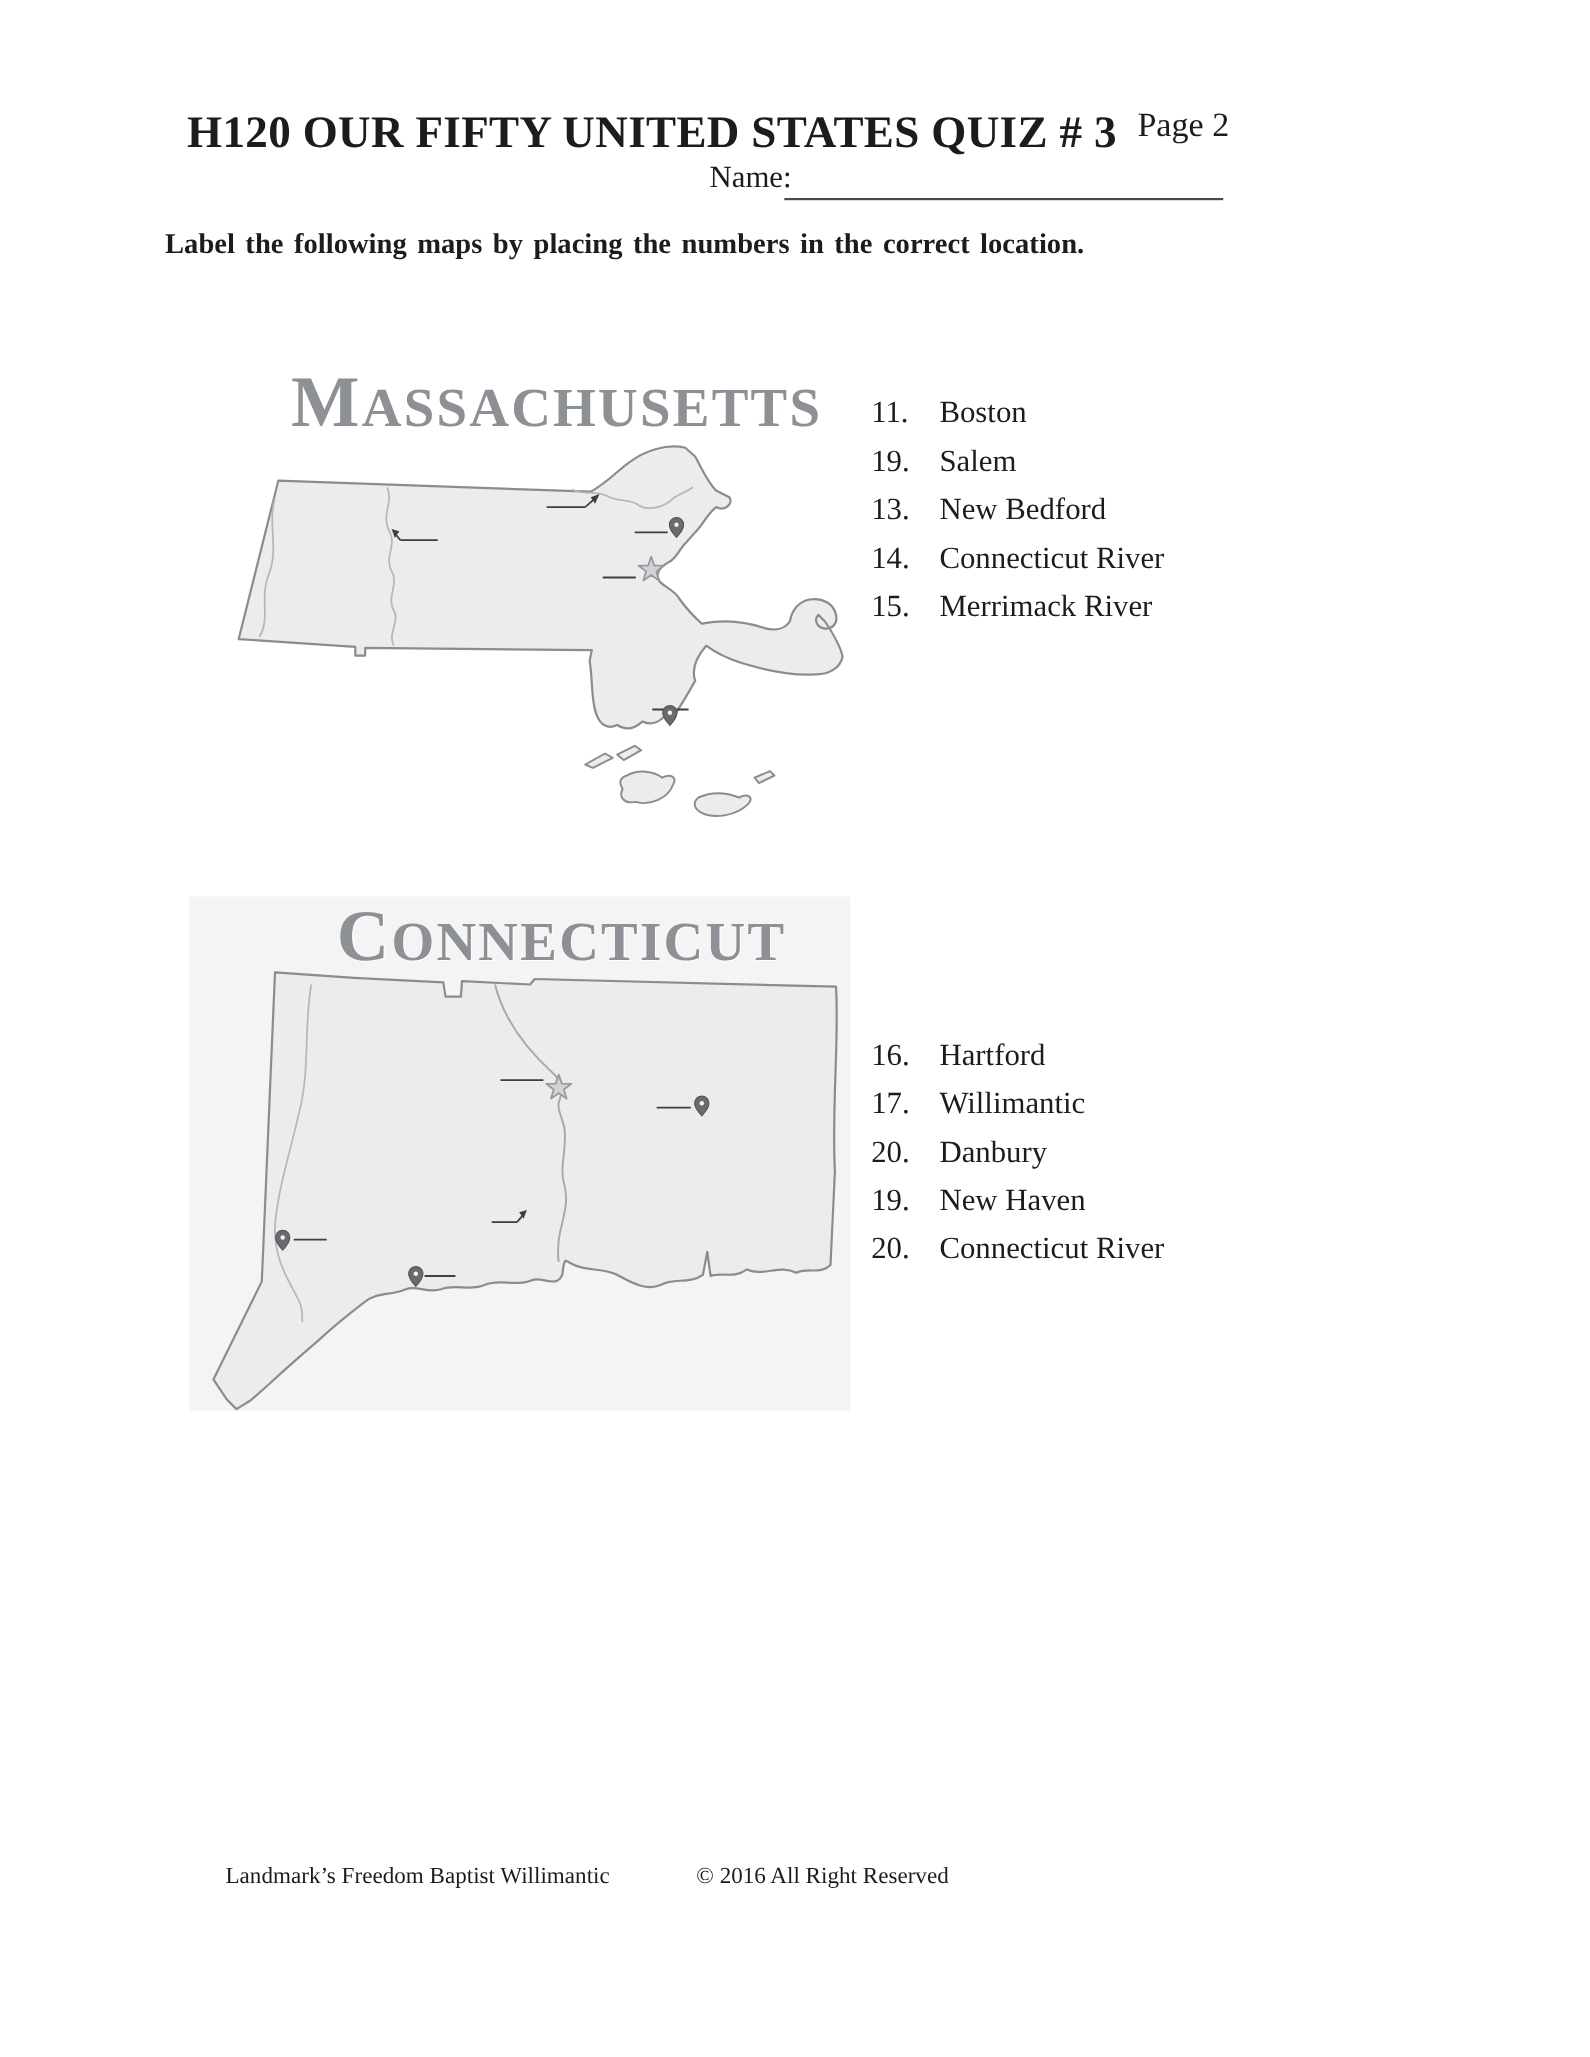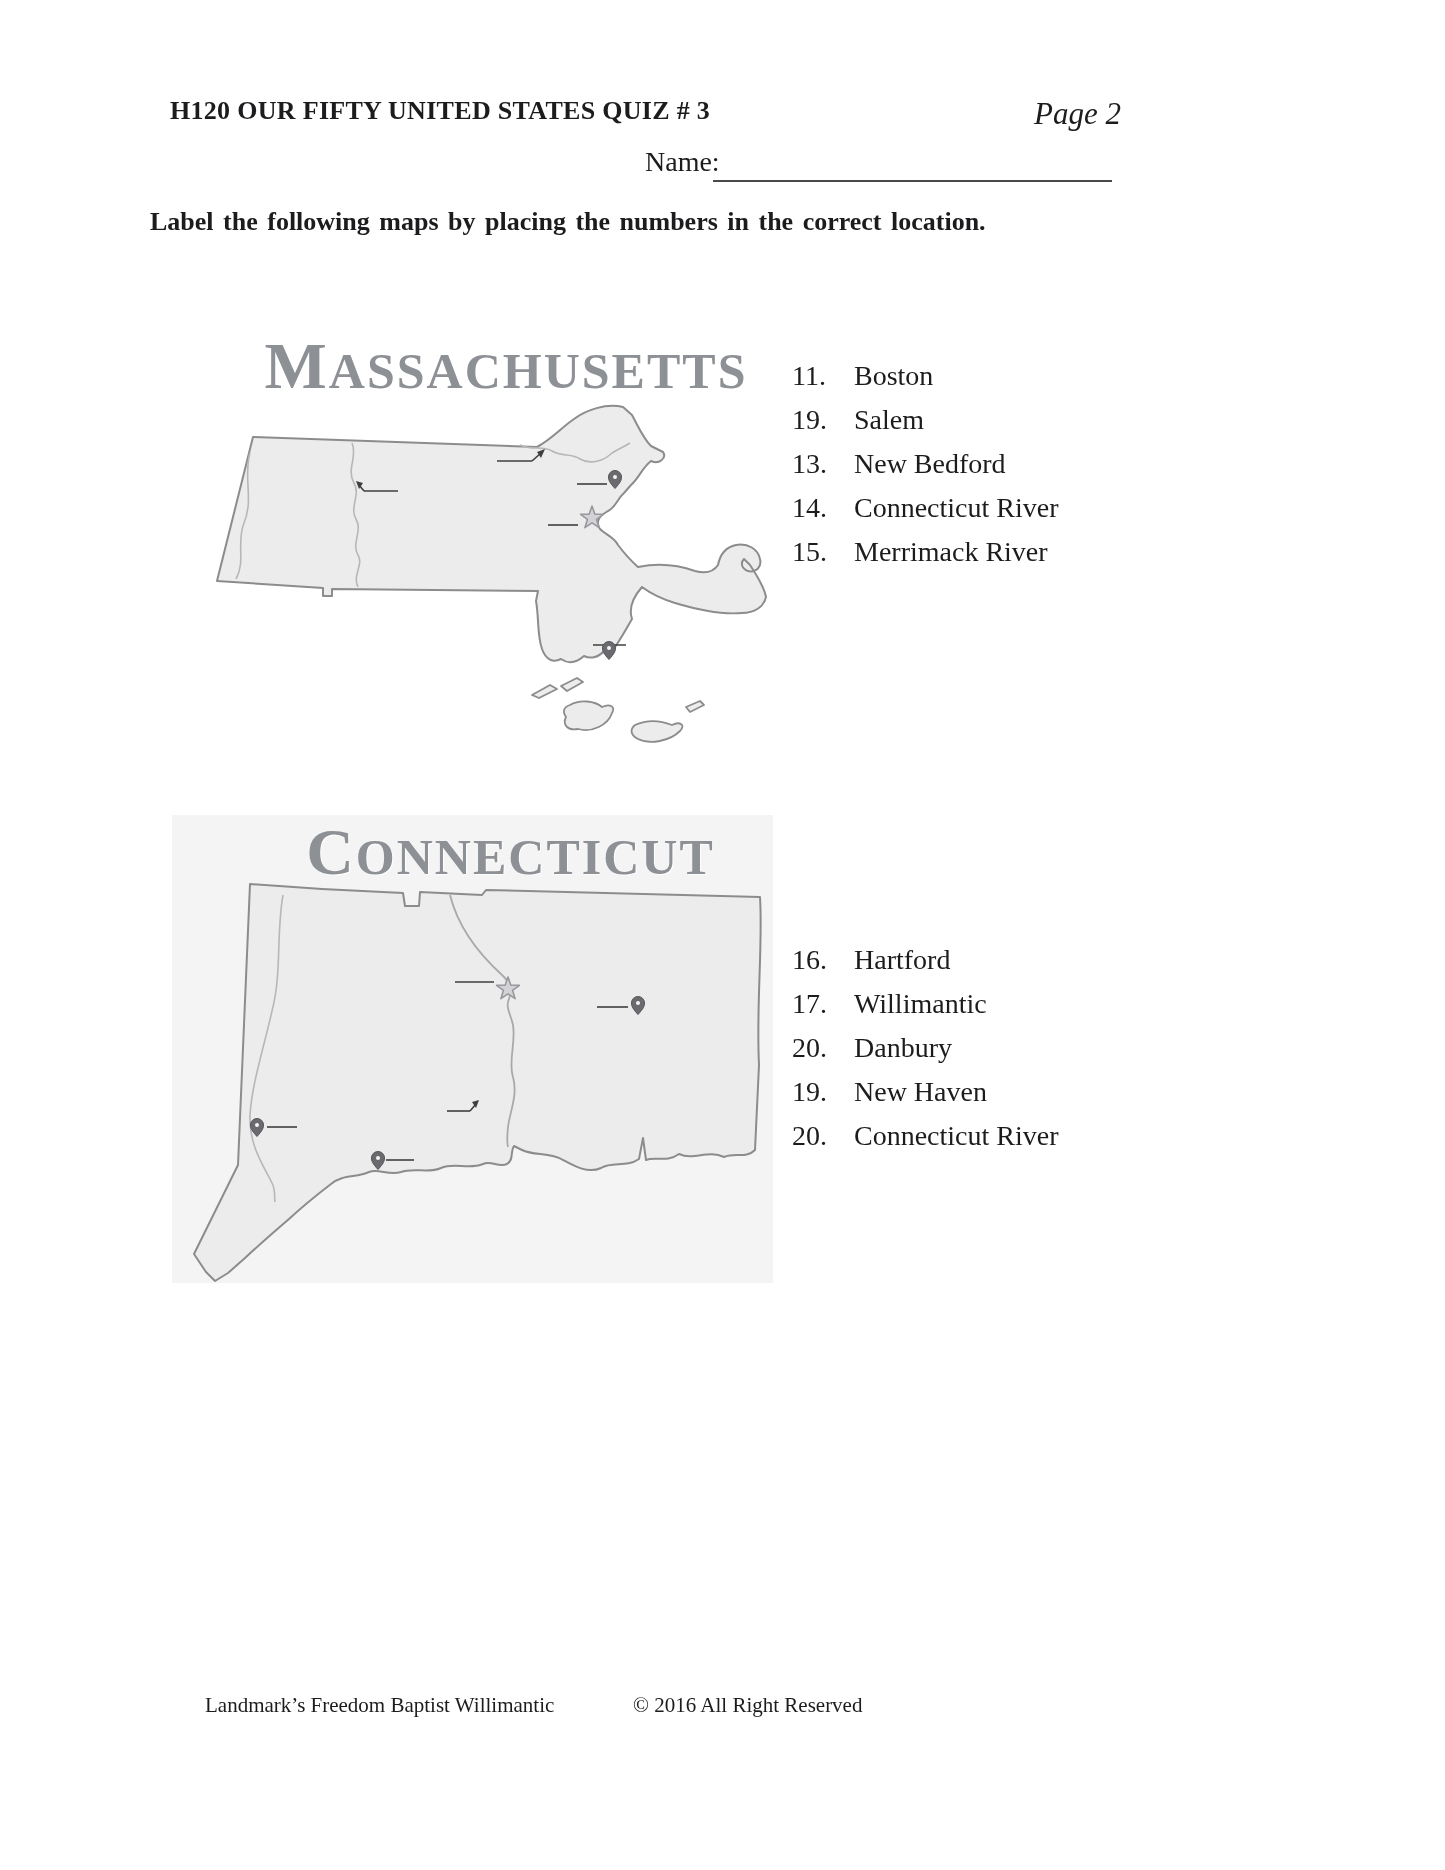--- a/index.html
+++ b/index.html
@@ -1,22 +1,22 @@
 <!DOCTYPE html>
 <html><head>
 <meta charset="utf-8">
 <style>
   html,body{margin:0;padding:0;background:#fff;}
   .page{
     position:relative;width:1445px;height:1870px;background:#ffffff;
     font-family:"Liberation Serif", serif;color:#1c1c1e;overflow:hidden;
   }
   .abs{position:absolute;}
-  .h-title{left:170px;top:96px;font-size:26px;font-weight:bold;letter-spacing:.3px;}
-  .page-label{left:1034px;top:96px;font-size:31px;font-style:italic;}
+  .h-title{left:170px;top:96px;font-size:41px;font-weight:bold;letter-spacing:.3px;}
+  .page-label{left:1034px;top:96px;font-size:31px;}
   .name-label{left:645px;top:146px;font-size:28px;}
   .name-line{left:713px;top:150px;width:399px;height:30px;border-bottom:2px solid #4a4a4c;}
   .instruction{left:150px;top:207px;font-size:26px;font-weight:bold;word-spacing:3px;}
   .map-title{
     font-weight:bold;color:#8d9095;letter-spacing:2px;text-align:center;
     text-shadow:1px 1px 0 rgba(255,255,255,.9);
     font-size:50px;line-height:60px;white-space:nowrap;
   }
   .map-title .cap{font-size:66px;}
   .ma-title{left:180px;top:336px;width:600px;padding-left:26px;}

